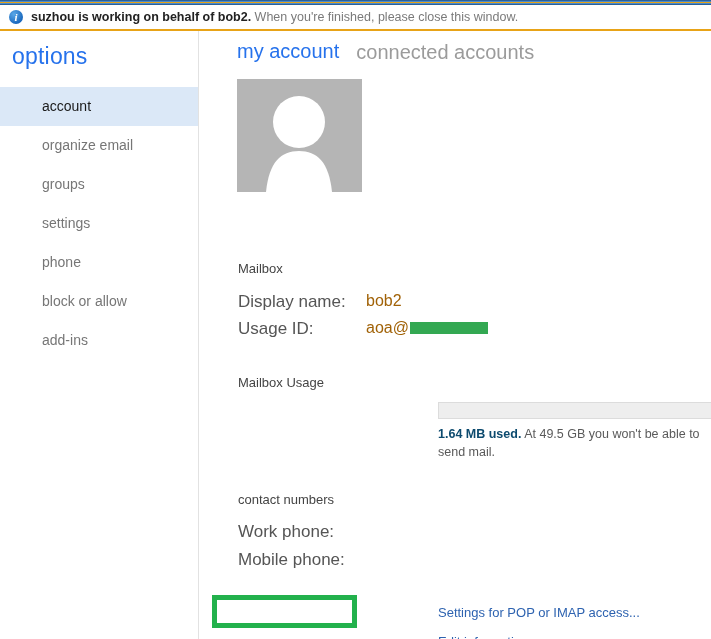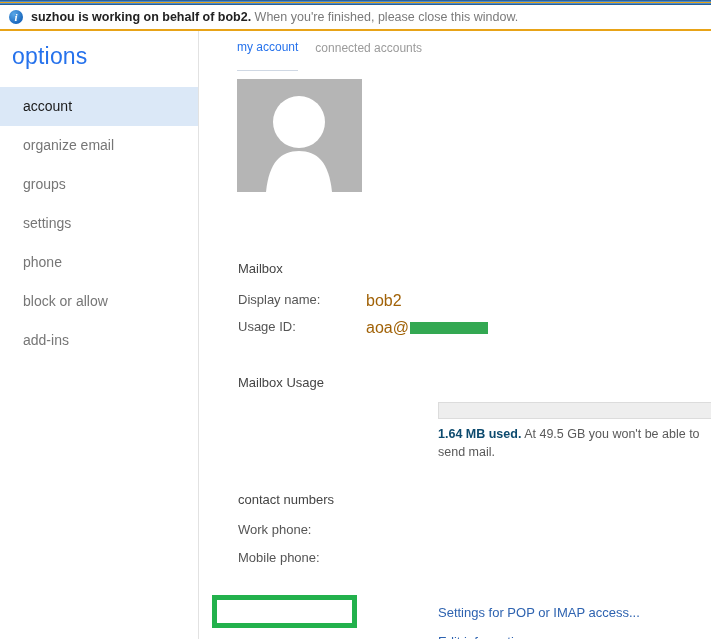--- a/index.html
+++ b/index.html
@@ -98,21 +98,21 @@
     font-weight: normal;
     padding: 12px 0 0 12px;
     letter-spacing: 0.2px;
   }
   .nav {
     margin-top: 17px;
   }
   .nav-item {
     height: 39px;
     line-height: 39px;
-    padding-left: 23px;
+    padding-left: 42px;
     font-size: 14px;
     color: #767676;
     cursor: pointer;
     box-sizing: border-box;
   }
   .nav-item.selected {
     background: #dbe8f7;
     color: #1a1a1a;
   }
 
@@ -124,21 +124,21 @@
     height: 608px;
     background: #ffffff;
   }
 
   .tabs {
     padding: 9px 0 0 37px;
     display: flex;
     align-items: flex-end;
   }
   .tab {
-    font-size: 12px;
+    font-size: 20px;
     color: #9b9b9b;
     cursor: pointer;
     padding-bottom: 16px;
   }
   .tab.active {
     color: #2672ec;
     border-bottom: 1px solid #cfd8e4;
   }
   .tab + .tab { margin-left: 17px; }
 
@@ -157,21 +157,21 @@
 
   .section-head {
     position: absolute;
     left: 38px;
     font-size: 13px;
     color: #444444;
   }
   .field-label {
     position: absolute;
     left: 38px;
-    font-size: 13px;
+    font-size: 17px;
     color: #555555;
   }
   .field-value {
     position: absolute;
     left: 166px;
     font-size: 16px;
     color: #a16207;
     display: flex;
     align-items: center;
   }

